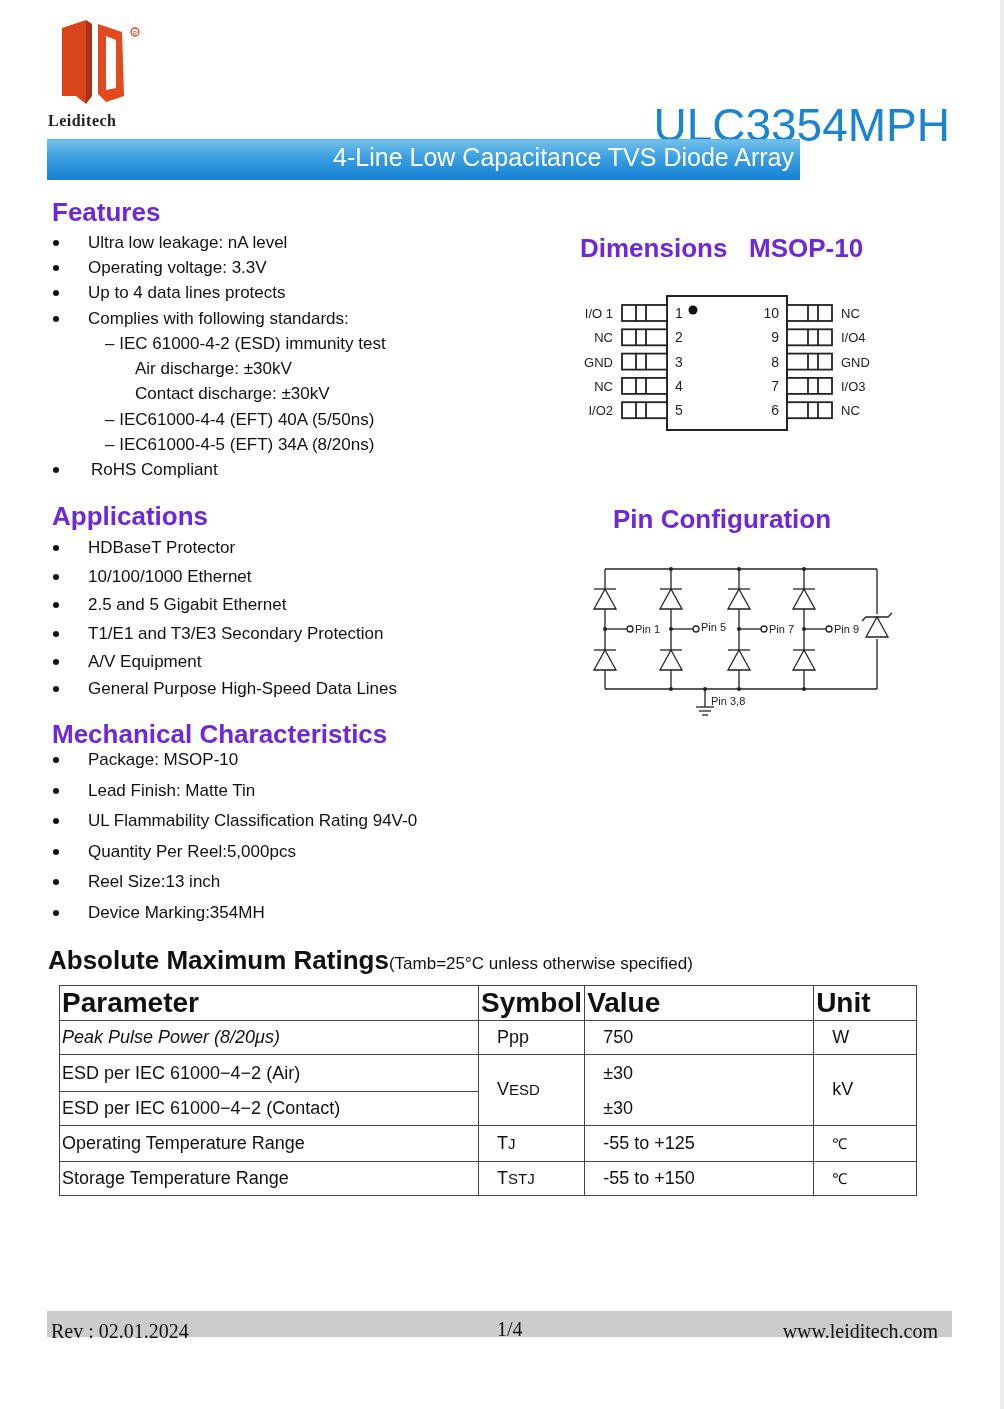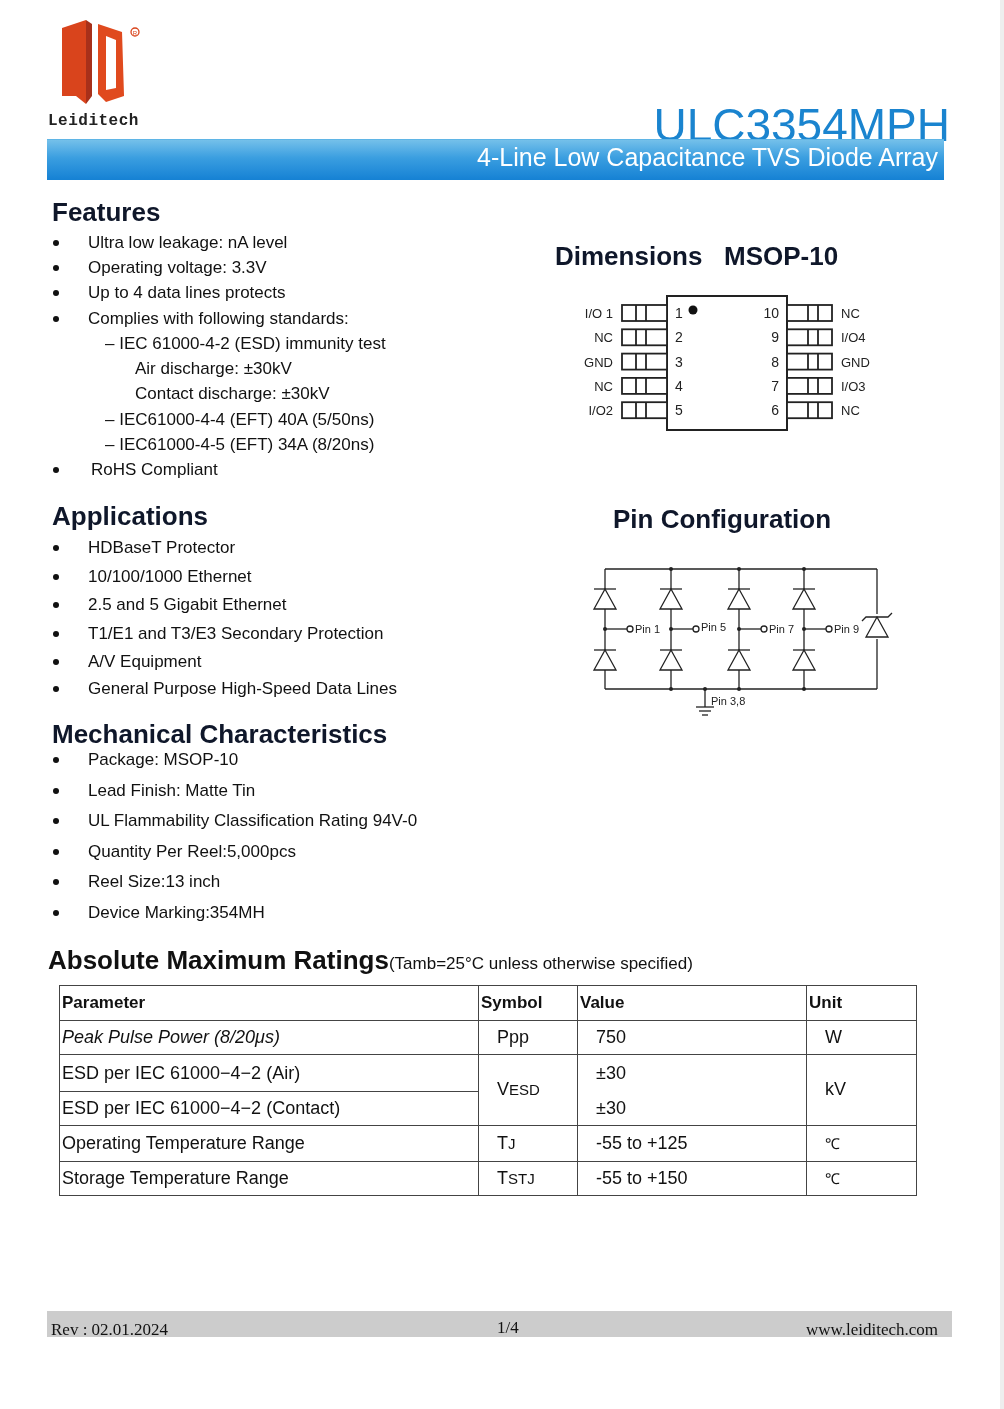--- a/index.html
+++ b/index.html
@@ -2,43 +2,43 @@
 <html><head>
 <meta charset="utf-8">
 <style>
   html, body { margin:0; padding:0; }
   body { width:1004px; height:1409px; position:relative; background:#ffffff; overflow:hidden;
          font-family:"Liberation Sans", sans-serif; color:#111; }
   .right-strip { position:absolute; left:1000px; top:0; width:4px; height:1409px; background:#eeeeee; }
   .abs { position:absolute; }
   
   .logo { left:46px; top:16px; width:100px; height:118px; }
-  .logo-text { position:absolute; left:2px; top:96px; font-family:Liberation Mono, monospace; font-weight:bold; font-size:16px; color:#222; letter-spacing:0.5px; }
+  .logo-text { position:absolute; left:2px; top:96px; font-family:Liberation Serif, serif; font-weight:bold; font-size:16px; color:#222; letter-spacing:0.5px; }
   .part-no { right:54px; top:98px; font-size:46px; color:#1a84cf; letter-spacing:0px; }
-  .title-band { left:47px; top:139px; width:897px; height:40px;
+  .title-band { left:47px; top:139px; width:753px; height:40px;
                 background:linear-gradient(#74c0ea, #3a9ee0 45%, #1581d4);
                 border-top:1px solid #5fb5e6; }
   .title-band span { position:absolute; right:6px; top:3px; font-size:25px; color:#ffffff; }
   
-  .h2 { font-weight:bold; font-size:26px; color:#0f172a; }
+  .h2 { font-weight:bold; font-size:26px; color:#6d28d9; }
   ul.bl { list-style:none; margin:0; padding:0; }
   .bl li { position:absolute; font-size:17px; color:#111; white-space:nowrap; }
   .bl li .dot { position:absolute; left:0; top:7px; width:6px; height:6px; border-radius:50%; background:#111; }
   .bl li .txt { position:absolute; left:35px; top:0; }
   .sub { position:absolute; font-size:17px; white-space:nowrap; }
   
   table.amr { position:absolute; left:59px; top:985px; width:858px; border-collapse:collapse; font-size:18px; }
   table.amr td { border:1.5px solid #444; padding:0 2px; height:33px; vertical-align:middle; }
-  table.amr th { border:1.5px solid #444; padding:0 2px; height:34px; text-align:left; font-size:17px; }
+  table.amr th { border:1.5px solid #444; padding:0 2px; height:34px; text-align:left; font-size:28px; }
   .c2 { padding-left:18px !important; }
   .c3 { padding-left:18px !important; }
   .c4 { padding-left:18px !important; }
   .small { font-size:15px; }
   
-  .footer { left:47px; top:1311px; width:905px; height:26px; background:#cccccc; font-family:"Liberation Serif", serif; font-size:17px; }
+  .footer { left:47px; top:1311px; width:905px; height:26px; background:#cccccc; font-family:"Liberation Serif", serif; font-size:20px; }
   .footer .f-l { position:absolute; left:4px; top:9px; }
   .footer .f-c { position:absolute; left:450px; top:7px; }
   .footer .f-r { position:absolute; right:14px; top:9px; }
   svg text { font-family:"Liberation Sans", sans-serif; }
 </style>
 </head>
 <body>
 
 <div class="right-strip"></div>
 
@@ -138,21 +138,21 @@
   <li style="left:53px; top:872px;">
       <span class="dot"></span>
       <span class="txt">Reel Size:13 inch</span>
     </li>
   <li style="left:53px; top:903px;">
       <span class="dot"></span>
       <span class="txt">Device Marking:354MH</span>
     </li>
 </ul>
 
-<div class="abs h2" style="left:555px; top:233px; white-space:pre;margin-top:8px;">Dimensions   MSOP-10</div>
+<div class="abs h2" style="left:580px; top:233px; white-space:pre;">Dimensions   MSOP-10</div>
 <svg class="abs" style="left:575px; top:290px;" width="310" height="145">
   <rect x="92" y="6" width="120" height="134" fill="#fff" stroke="#222" stroke-width="2"></rect>
   <circle cx="118" cy="20" r="4.5" fill="#111"></circle>
   <g id="leadsL">
       <g>
         <rect x="47" y="15" width="45" height="16" fill="#fff" stroke="#222" stroke-width="1.8"></rect>
         <line x1="61" y1="15" x2="61" y2="31" stroke="#222" stroke-width="1.8"></line>
         <line x1="71" y1="15" x2="71" y2="31" stroke="#222" stroke-width="1.8"></line>
       </g>
       <g>

